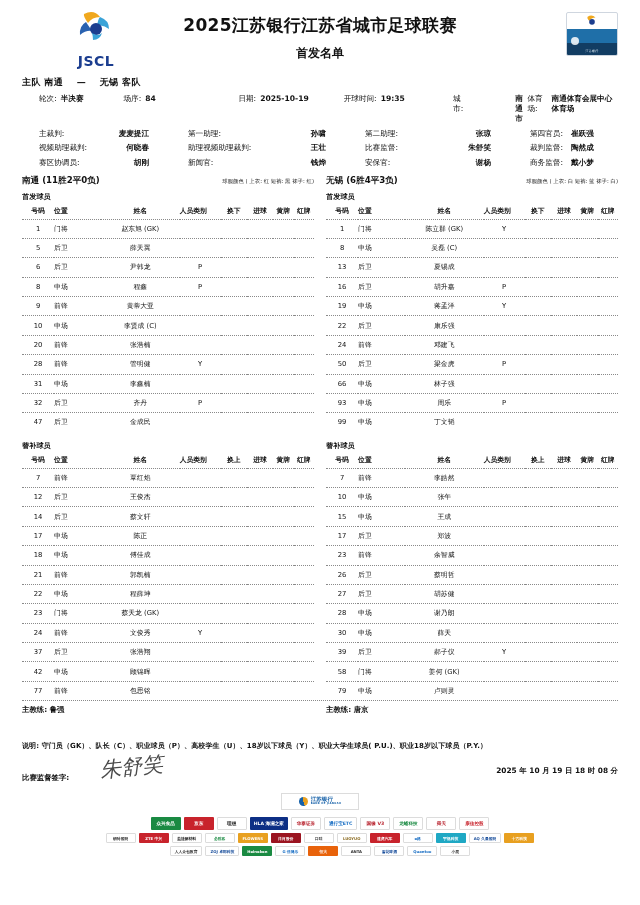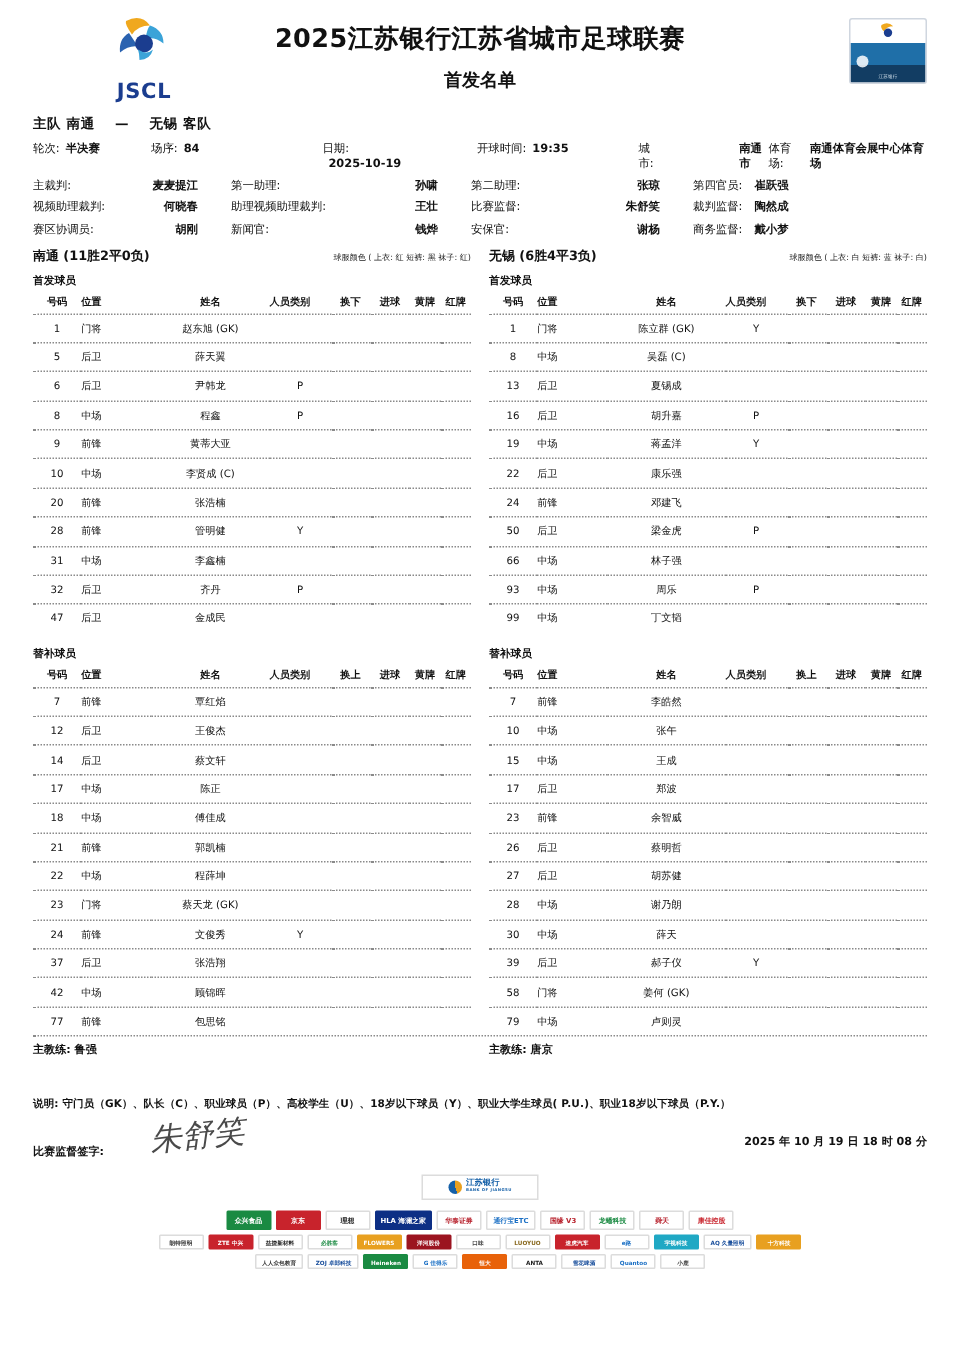--- a/index.html
+++ b/index.html
@@ -43,26 +43,26 @@
   .logo-right .lr-badge {
     position:absolute; left:4px; bottom:10px; width:8px; height:8px;
     border-radius:50%; background:#ffffff; opacity:.85;
   }
 
   
   .meta { position: relative; padding: 0 22px; font-size: 7.6px; }
   .matchup { font-size: 9px; font-weight: bold; margin-bottom: 5px; letter-spacing: .4px; }
   .matchup .dash { margin: 0 10px; font-weight: bold; }
   .meta-row { display: flex; margin-bottom: 4.5px; }
-  .mcell { display: flex; }
+  .mcell { display: flex; margin-left: 17px; }
   .mlabel { color: #111; }
   .mval { font-weight: bold; margin-left: 4px; }
   .r1 .c1 { width: 84px; }
   .r1 .c2 { width: 122px; }
-  .r1 .c3 { width: 110px; flex-direction: column; }
+  .r1 .c3 { width: 110px; }
   .r1 .c4 { width: 115px; }
   .r1 .c5 { width: auto; gap: 48px; }
   .rn .c1 { width: 132px; }
   .rn .c2 { width: 160px; }
   .rn .c3 { width: 148px; justify-content: center; }
   .rn .c4 { width: auto; }
   .rn .mval { margin-left: auto; padding-left: 8px; padding-right: 22px; }
   .rn .c4 .mval { padding-right: 0; }
 
   

